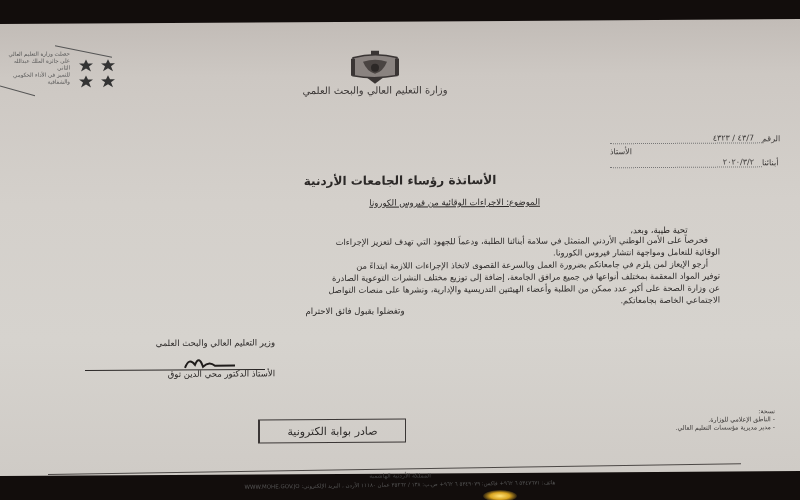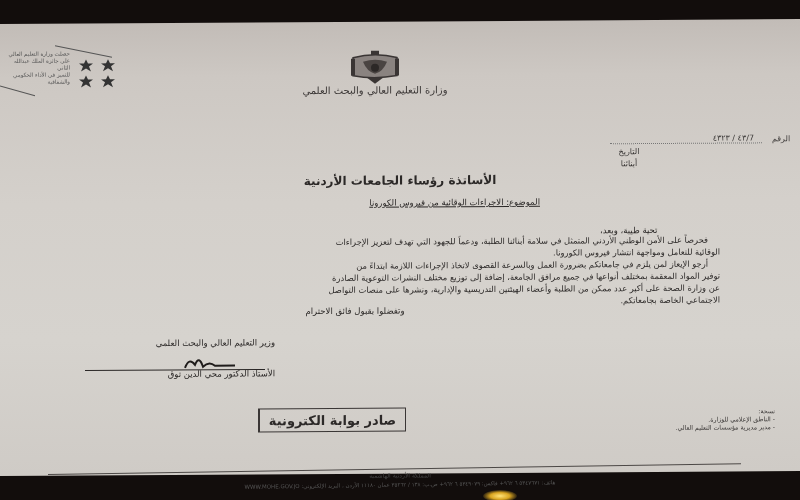--- a/index.html
+++ b/index.html
@@ -8,33 +8,33 @@
     background:linear-gradient(180deg,#c2bcb7 0%,#cdc8c3 12%,#d4d0cb 40%,#d6d3ce 70%,#cfcbc6 100%);
     transform:skewY(-0.35deg);transform-origin:left top;}
   .abs{position:absolute;}
   .txt{color:#2a2726;direction:rtl;white-space:nowrap;}
   .crest{left:345px;top:28px;width:60px;height:36px;}
   .ministry{left:290px;top:63px;width:170px;text-align:center;font-size:10px;color:#3a3635;}
   .corner{left:0;top:20px;width:200px;height:60px;}
   .corner-lines{left:8px;top:27px;font-size:5.5px;line-height:7px;color:#555;direction:rtl;text-align:right;width:62px;}
   .refbox{left:610px;top:113px;width:190px;}
   .refrow{display:flex;justify-content:flex-end;align-items:center;font-size:8px;height:12px;color:#3b3837;direction:rtl;}
-  .refrow .lbl{width:38px;text-align:center;font-family:Liberation Serif, serif;}
+  .refrow .lbl{width:38px;text-align:left;font-family:Liberation Serif, serif;}
   .refrow .val{border-bottom:1px dotted #777;flex:1;text-align:right;padding-right:8px;font-size:8px;}
   .recipient{left:250px;top:152px;width:300px;text-align:center;font-size:12px;font-weight:bold;color:#2b2827;}
   .subject{left:25px;top:176px;width:515px;text-align:right;font-size:8.5px;text-decoration:underline;color:#2b2827;}
-  .greeting{left:600px;top:205px;width:118px;text-align:left;font-size:8.5px;}
+  .greeting{left:600px;top:205px;width:118px;text-align:center;font-size:8.5px;}
   .para{left:30px;width:690px;text-align:right;font-size:8.3px;line-height:12px;color:#2d2a29;}
   .closing{left:240px;top:284px;width:230px;text-align:center;font-size:8.5px;}
   .sig-title{left:40px;top:315px;width:235px;text-align:right;font-size:8.5px;}
   .sig-scribble{left:85px;top:330px;width:180px;height:22px;}
   .sig-name{left:40px;top:346px;width:235px;text-align:right;font-size:8.5px;}
   .cc{left:570px;top:388px;width:205px;text-align:right;font-size:6.2px;line-height:8px;color:#3a3736;}
-  .stamp{left:258px;top:386px;width:145px;height:22px;border:1.5px solid #3a3635;border-left-width:2.5px;
-    display:flex;align-items:center;justify-content:center;font-size:13px;font-weight:bold;color:#2c2928;direction:rtl;}
+  .stamp{left:258px;top:397px;width:145px;height:22px;border:1.5px solid #3a3635;border-left-width:2.5px;
+    display:flex;align-items:center;justify-content:center;font-size:11px;font-weight:normal;color:#2c2928;direction:rtl;}
   .footer-line{left:48px;top:447px;width:693px;height:1px;background:#4c4846;transform:rotate(-0.55deg);}
   .footer-name{left:300px;top:450px;width:200px;text-align:center;font-size:6px;color:#444;}
   .footer-contacts{left:80px;top:460px;width:640px;text-align:center;font-size:5.5px;color:#555;transform:rotate(-0.5deg);}
   .glare{left:483px;top:490px;width:34px;height:12px;border-radius:50%;
     background:radial-gradient(ellipse at center,#ffe37a 0%,#d9a521 40%,rgba(80,60,10,0) 75%);}
 </style>
 </head>
 <body>
 
 <div class="paper">
@@ -70,24 +70,25 @@
     </svg>
   </div>
   <div class="abs ministry txt">وزارة التعليم العالي والبحث العلمي</div>
 
   <div class="abs refbox">
     <div class="refrow">
       <span class="lbl">الرقم</span>
       <span class="val">7/٤٣ / ٤٣٢٣</span>
     </div>
     <div class="refrow">
-      <span class="lbl">التاريخ</span>
+      <span class="lbl">الأستاذ</span>
     </div>
     <div class="refrow">
       <span class="lbl">أبنائنا</span>
+      <span class="val">٢٠٢٠/٣/٢</span>
     </div>
   </div>
 
   <div class="abs recipient txt">الأساتذة رؤساء الجامعات الأردنية</div>
   <div class="abs subject txt">الموضوع: الاجراءات الوقائية من فيروس الكورونا</div>
   <div class="abs greeting txt">تحية طيبة، وبعد،</div>
 
   <div class="abs para txt" style="top:214px">
     <div style="padding-right:12px">فحرصاً على الأمن الوطني الأردني المتمثل في سلامة أبنائنا الطلبة، ودعماً للجهود التي تهدف لتعزيز الإجراءات</div>
     <div>الوقائية للتعامل ومواجهة انتشار فيروس الكورونا.</div>

